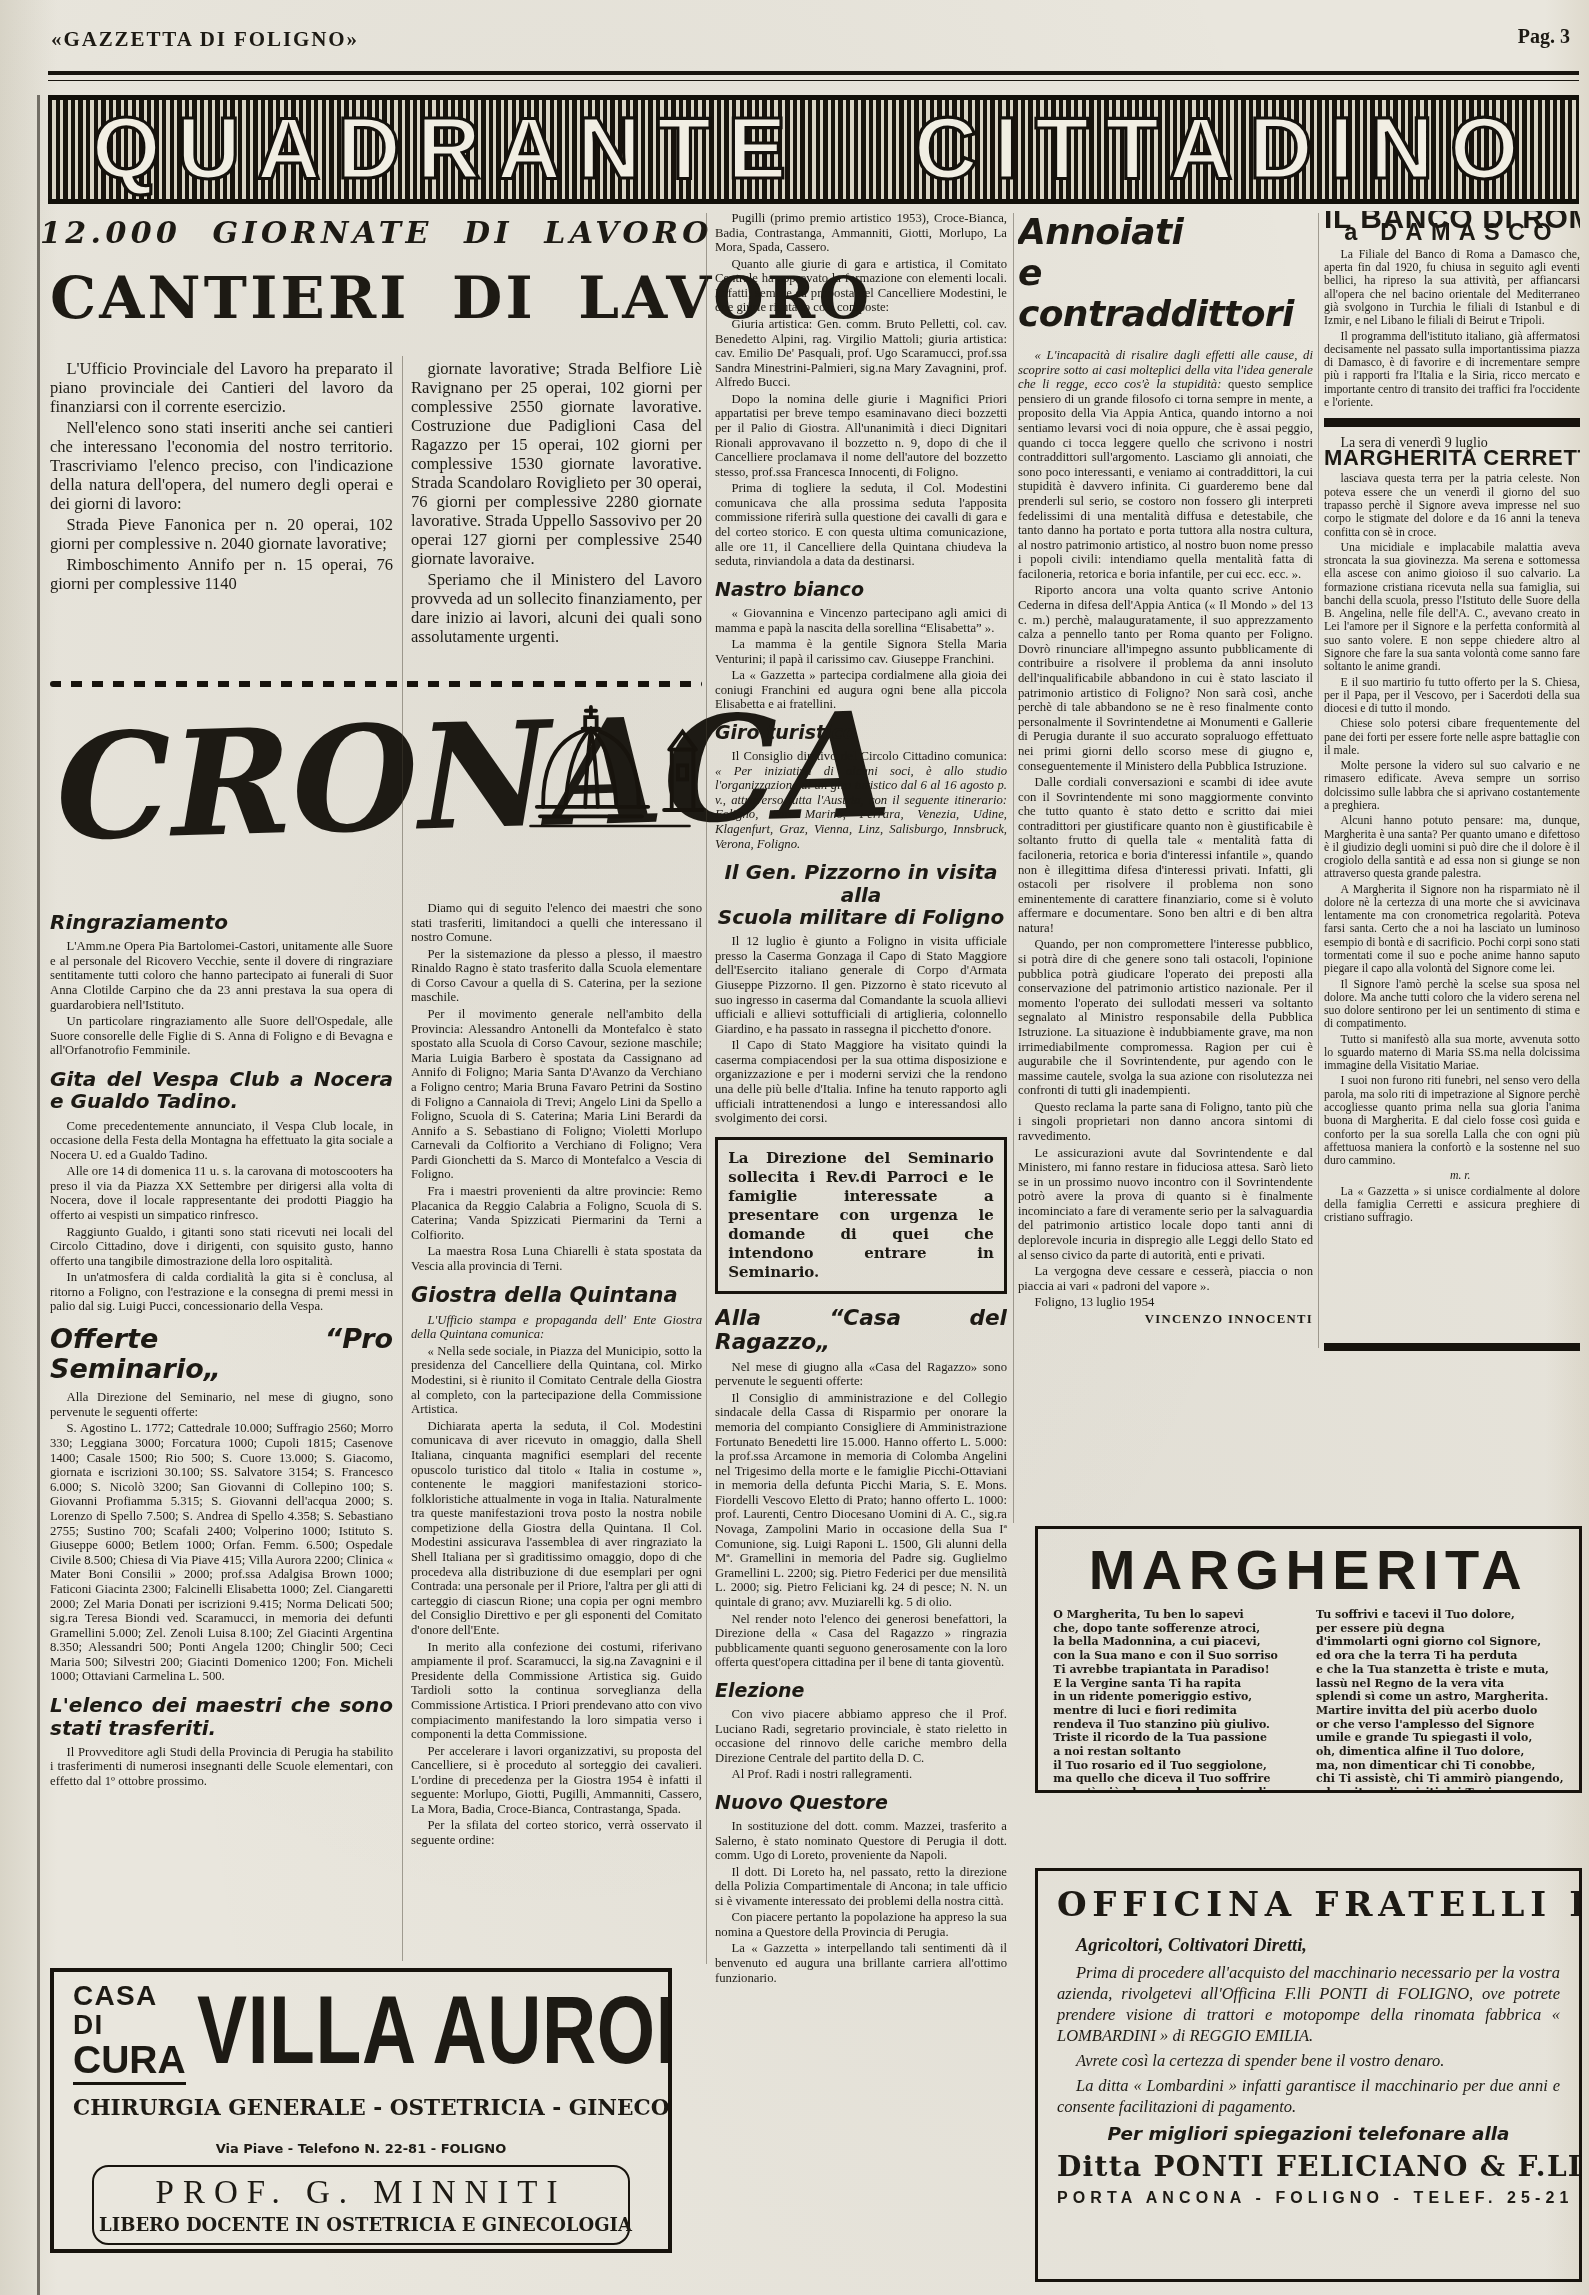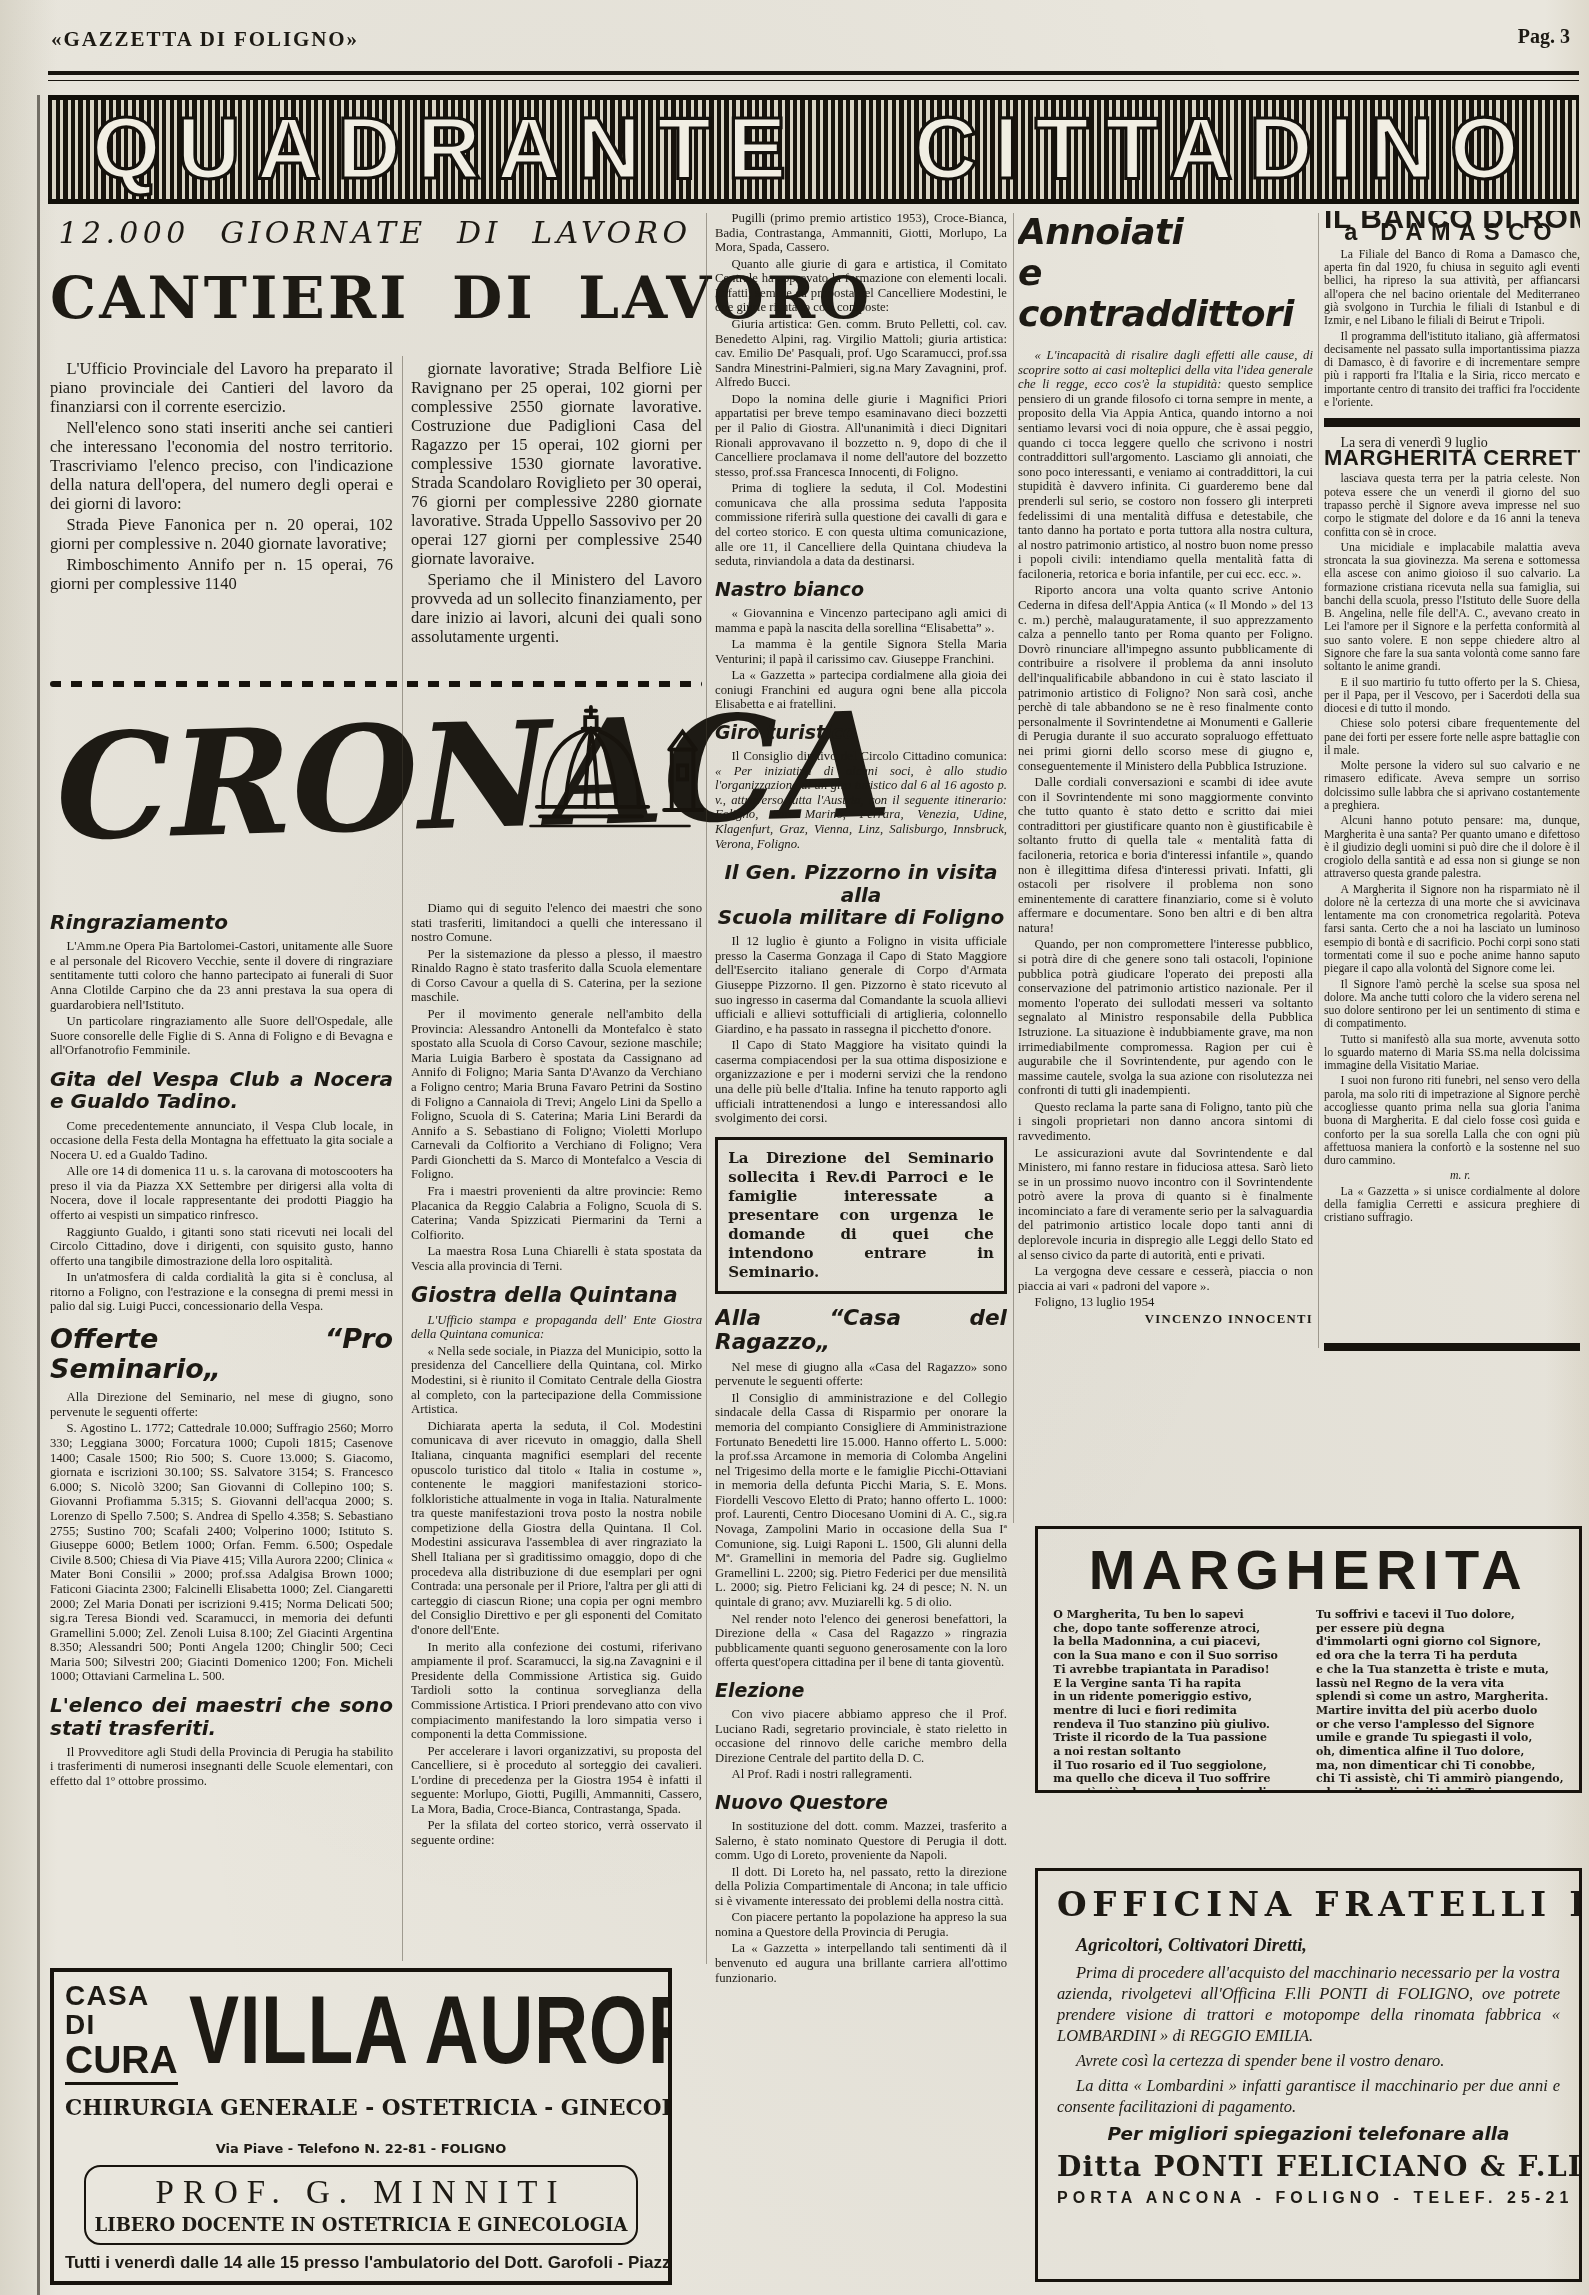--- a/index.html
+++ b/index.html
@@ -31,22 +31,22 @@
   .body p{margin:0 0 1.9px;text-indent:16.5px;}
   .small{font-size:12.7px;line-height:14.6px;}
   .lead{font-size:16.5px;line-height:19px;}
   .c5size{font-size:11.8px;line-height:13.3px;}
   .italic{font-style:italic;}
   .sec-head{font-family:"DejaVu Sans","Liberation Sans",sans-serif;font-weight:bold;font-style:italic;
     margin:10.2px 0 5.7px;text-indent:0;line-height:1.12;}
   .thick-rule{height:8.3px;background:#17130d;margin:9px 0;}
 
   
-  #kicker{position:absolute;left:51px;top:215px;width:648px;font-family:"DejaVu Serif",serif;
-    font-weight:normal;font-style:italic;font-size:30px;letter-spacing:4.4px;word-spacing:16.5px;white-space:nowrap;text-align:center;}
+  #kicker{position:absolute;left:40px;top:215px;width:648px;font-family:"DejaVu Serif",serif;
+    font-weight:bold;font-style:italic;font-size:30px;letter-spacing:4.4px;word-spacing:16.5px;white-space:nowrap;}
   #cantieri-head{position:absolute;left:50px;top:264px;width:652px;font-family:"DejaVu Serif",serif;
     font-weight:900;font-size:58px;letter-spacing:3.2px;word-spacing:19px;white-space:nowrap;}
   #lav1{position:absolute;left:50px;top:359px;width:343px;height:321px;overflow:hidden;}
   #lav2{position:absolute;left:411px;top:359px;width:291px;height:321px;overflow:hidden;}
   #divider1{position:absolute;left:50px;top:681px;width:652px;height:5.7px;
     background:repeating-linear-gradient(90deg,#17130d 0 10.8px,transparent 10.8px 21px);border-radius:3.2px;}
 
   
   #cronaca{position:absolute;left:56px;top:685px;width:648px;height:203px;}
   #cronaca .title{position:absolute;left:0;top:-3.8px;font-family:"DejaVu Serif",serif;font-weight:900;font-style:italic;
@@ -111,22 +111,22 @@
   #offbox .adbody{font-style:italic;font-size:16.5px;line-height:21px;text-align:justify;margin:0 0 5.1px;}
   #offbox .adbody p{margin:0 0 3.8px;text-indent:19px;}
   #offbox .call{font-family:"DejaVu Sans",sans-serif;font-weight:bold;font-style:italic;font-size:18.4px;
     text-align:center;margin:6.4px 0 5.1px;}
   #offbox .company{font-family:"DejaVu Serif",serif;font-weight:900;font-size:28px;text-align:center;
     letter-spacing:1.3px;margin:0 0 6.4px;white-space:nowrap;}
   #offbox .addr{font-family:"Liberation Sans",sans-serif;font-weight:bold;font-size:16px;letter-spacing:5.1px;
     text-align:center;white-space:nowrap;}
 
   
-  #villabox{position:absolute;left:50px;top:1968px;width:622px;height:317px;box-sizing:border-box;
-    border:4.4px solid #17130d;padding:9px 11px;overflow:hidden;}
+  #villabox{position:absolute;left:50px;top:1968px;width:622px;height:285px;box-sizing:border-box;
+    border:4.4px solid #17130d;padding:9px 19px;overflow:hidden;}
   .villa-top{display:flex;align-items:flex-end;gap:11.4px;}
   .villa-kick{font-family:"Liberation Sans",sans-serif;font-weight:bold;line-height:1.05;}
   .villa-kick .k1{font-size:28px;letter-spacing:1.3px;}
   .villa-kick .k2{font-size:39px;border-bottom:3.2px solid #17130d;padding-bottom:1.3px;}
   .villa-title{font-family:"Liberation Sans",sans-serif;font-weight:900;font-size:75px;letter-spacing:0.6px;
     transform:scaleY(1.28);transform-origin:bottom;white-space:nowrap;}
   .villa-line1{font-family:"DejaVu Serif",serif;font-weight:bold;font-size:21.6px;text-align:center;margin-top:10.2px;white-space:nowrap;}
   .villa-line2{font-family:"DejaVu Sans",sans-serif;font-weight:bold;font-size:13px;text-align:center;margin-top:21px;}
   .minniti{border:2.5px solid #17130d;border-radius:16.5px;margin:9px 19px 7.6px;padding:6.4px 5.1px 7.6px;text-align:center;}
   .minniti .doc{font-family:"Liberation Serif",serif;font-size:33px;letter-spacing:9px;white-space:nowrap;}

